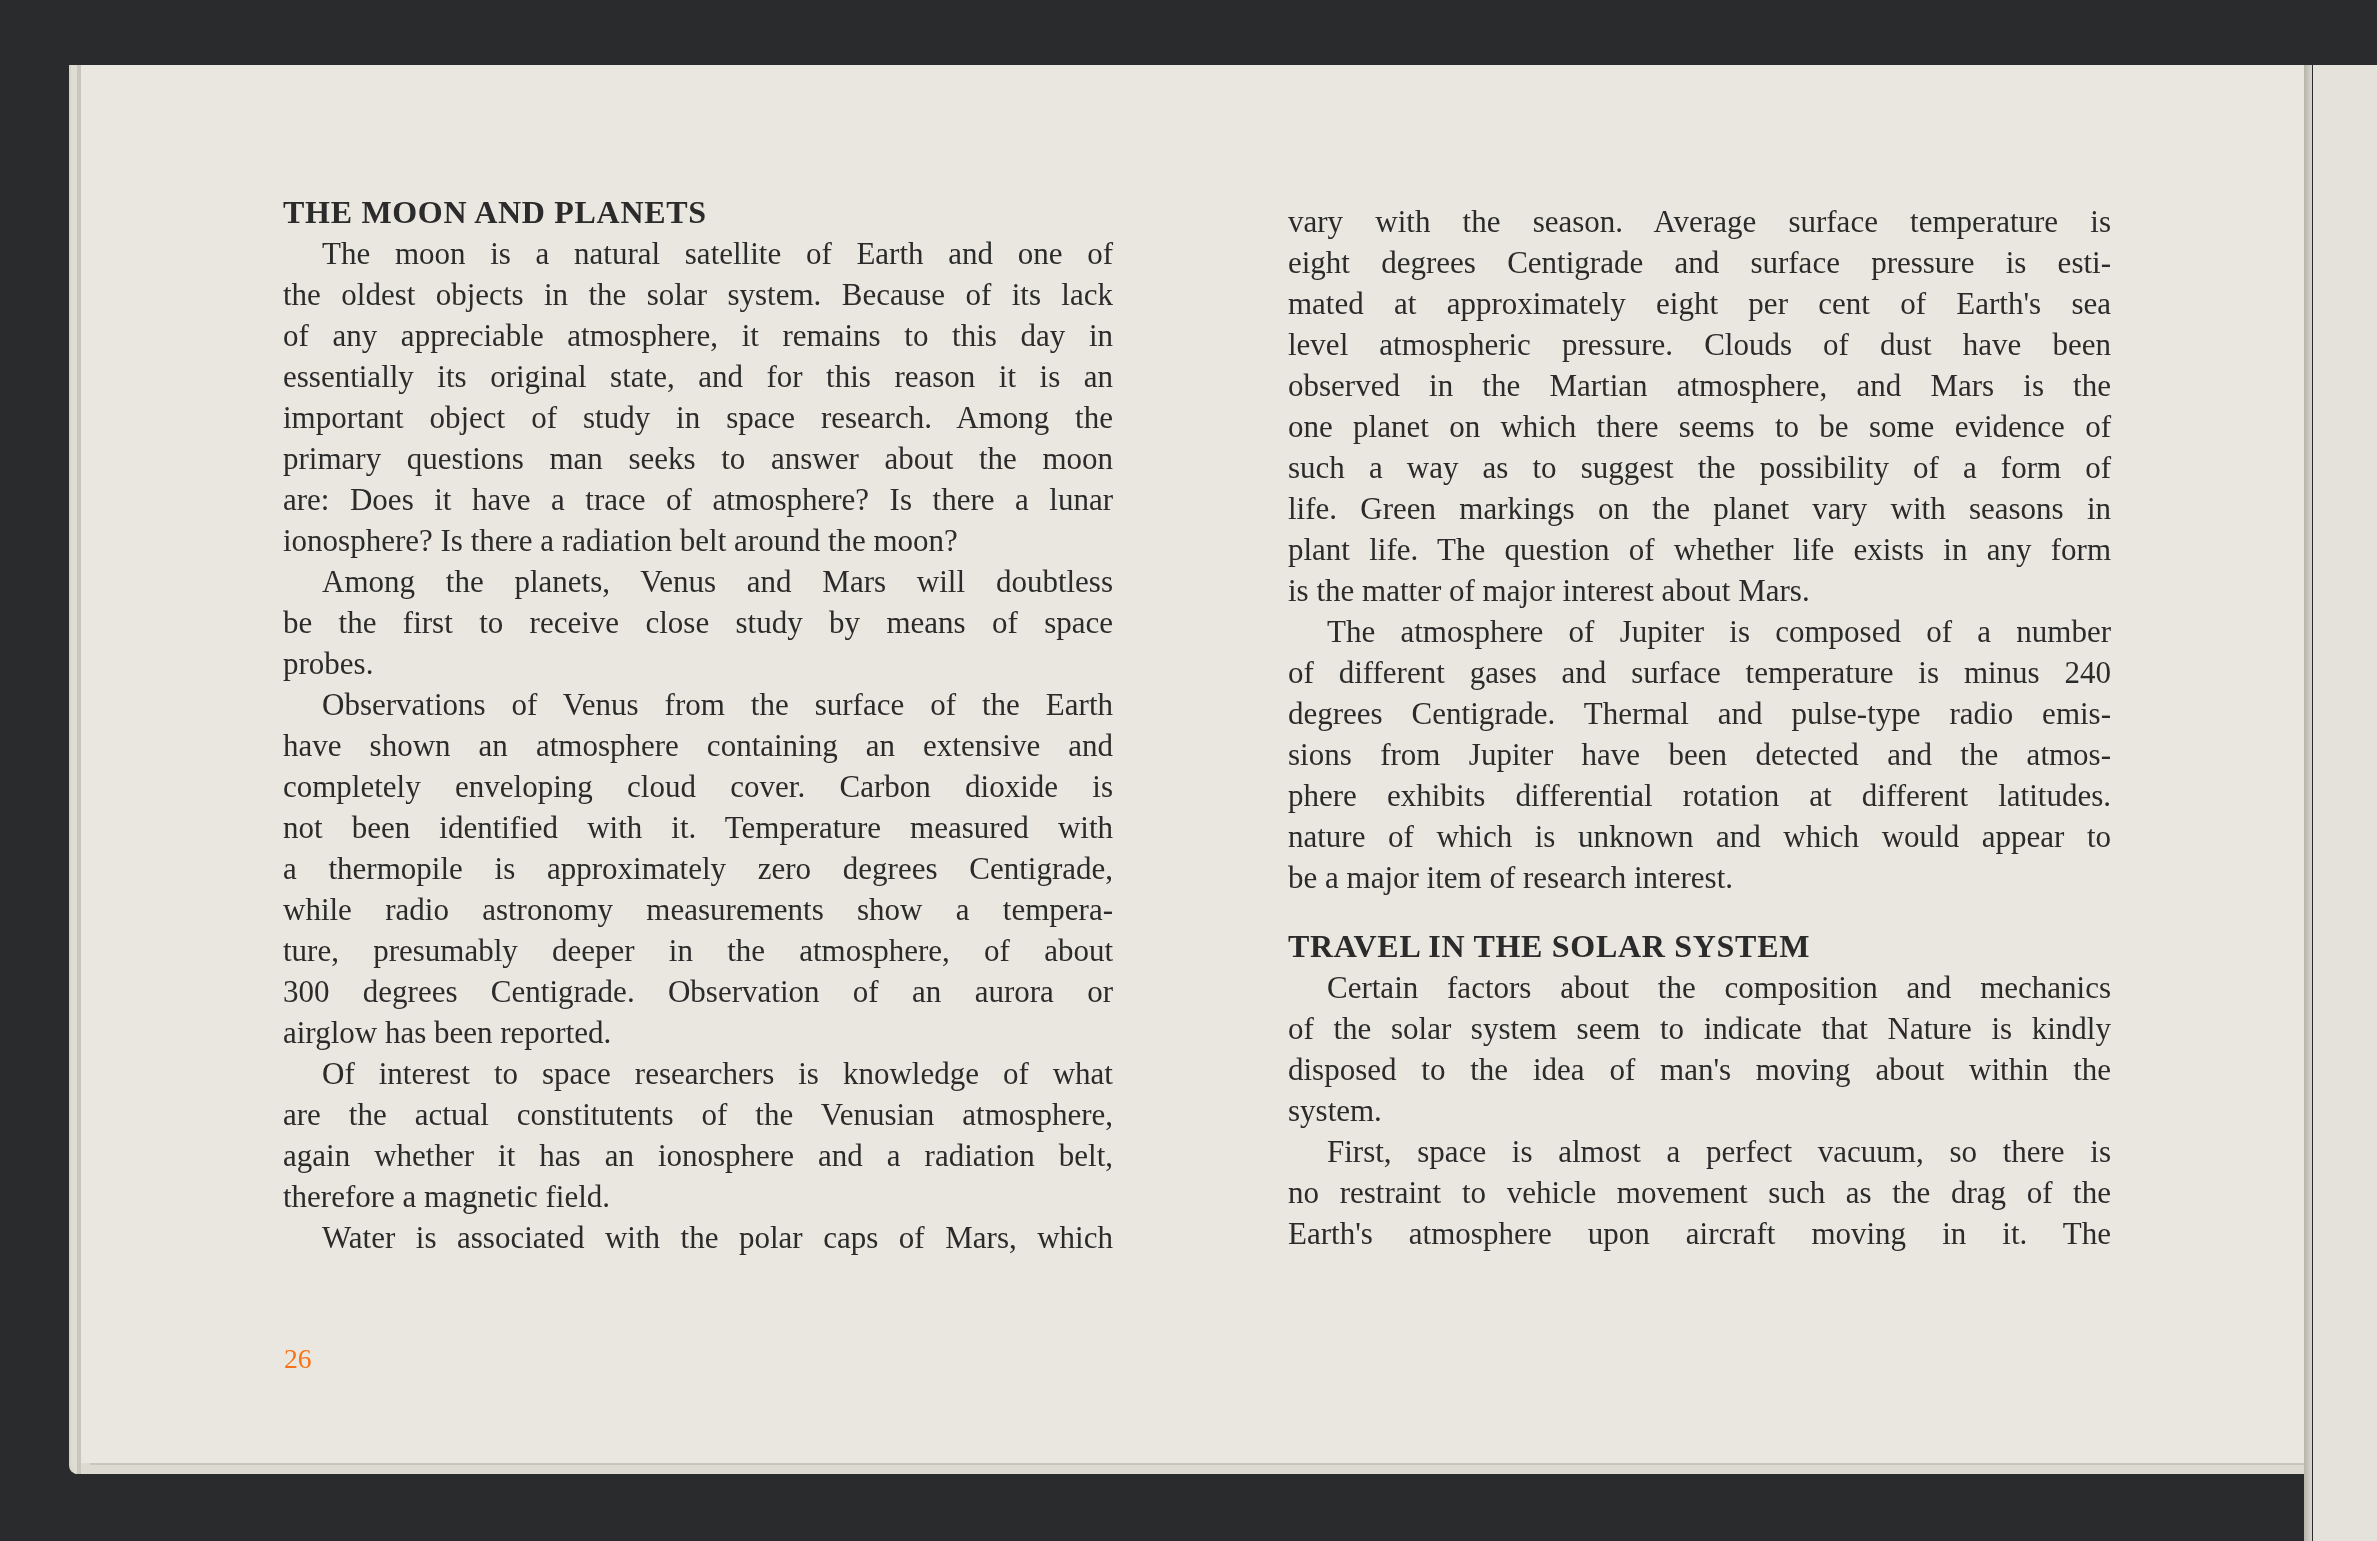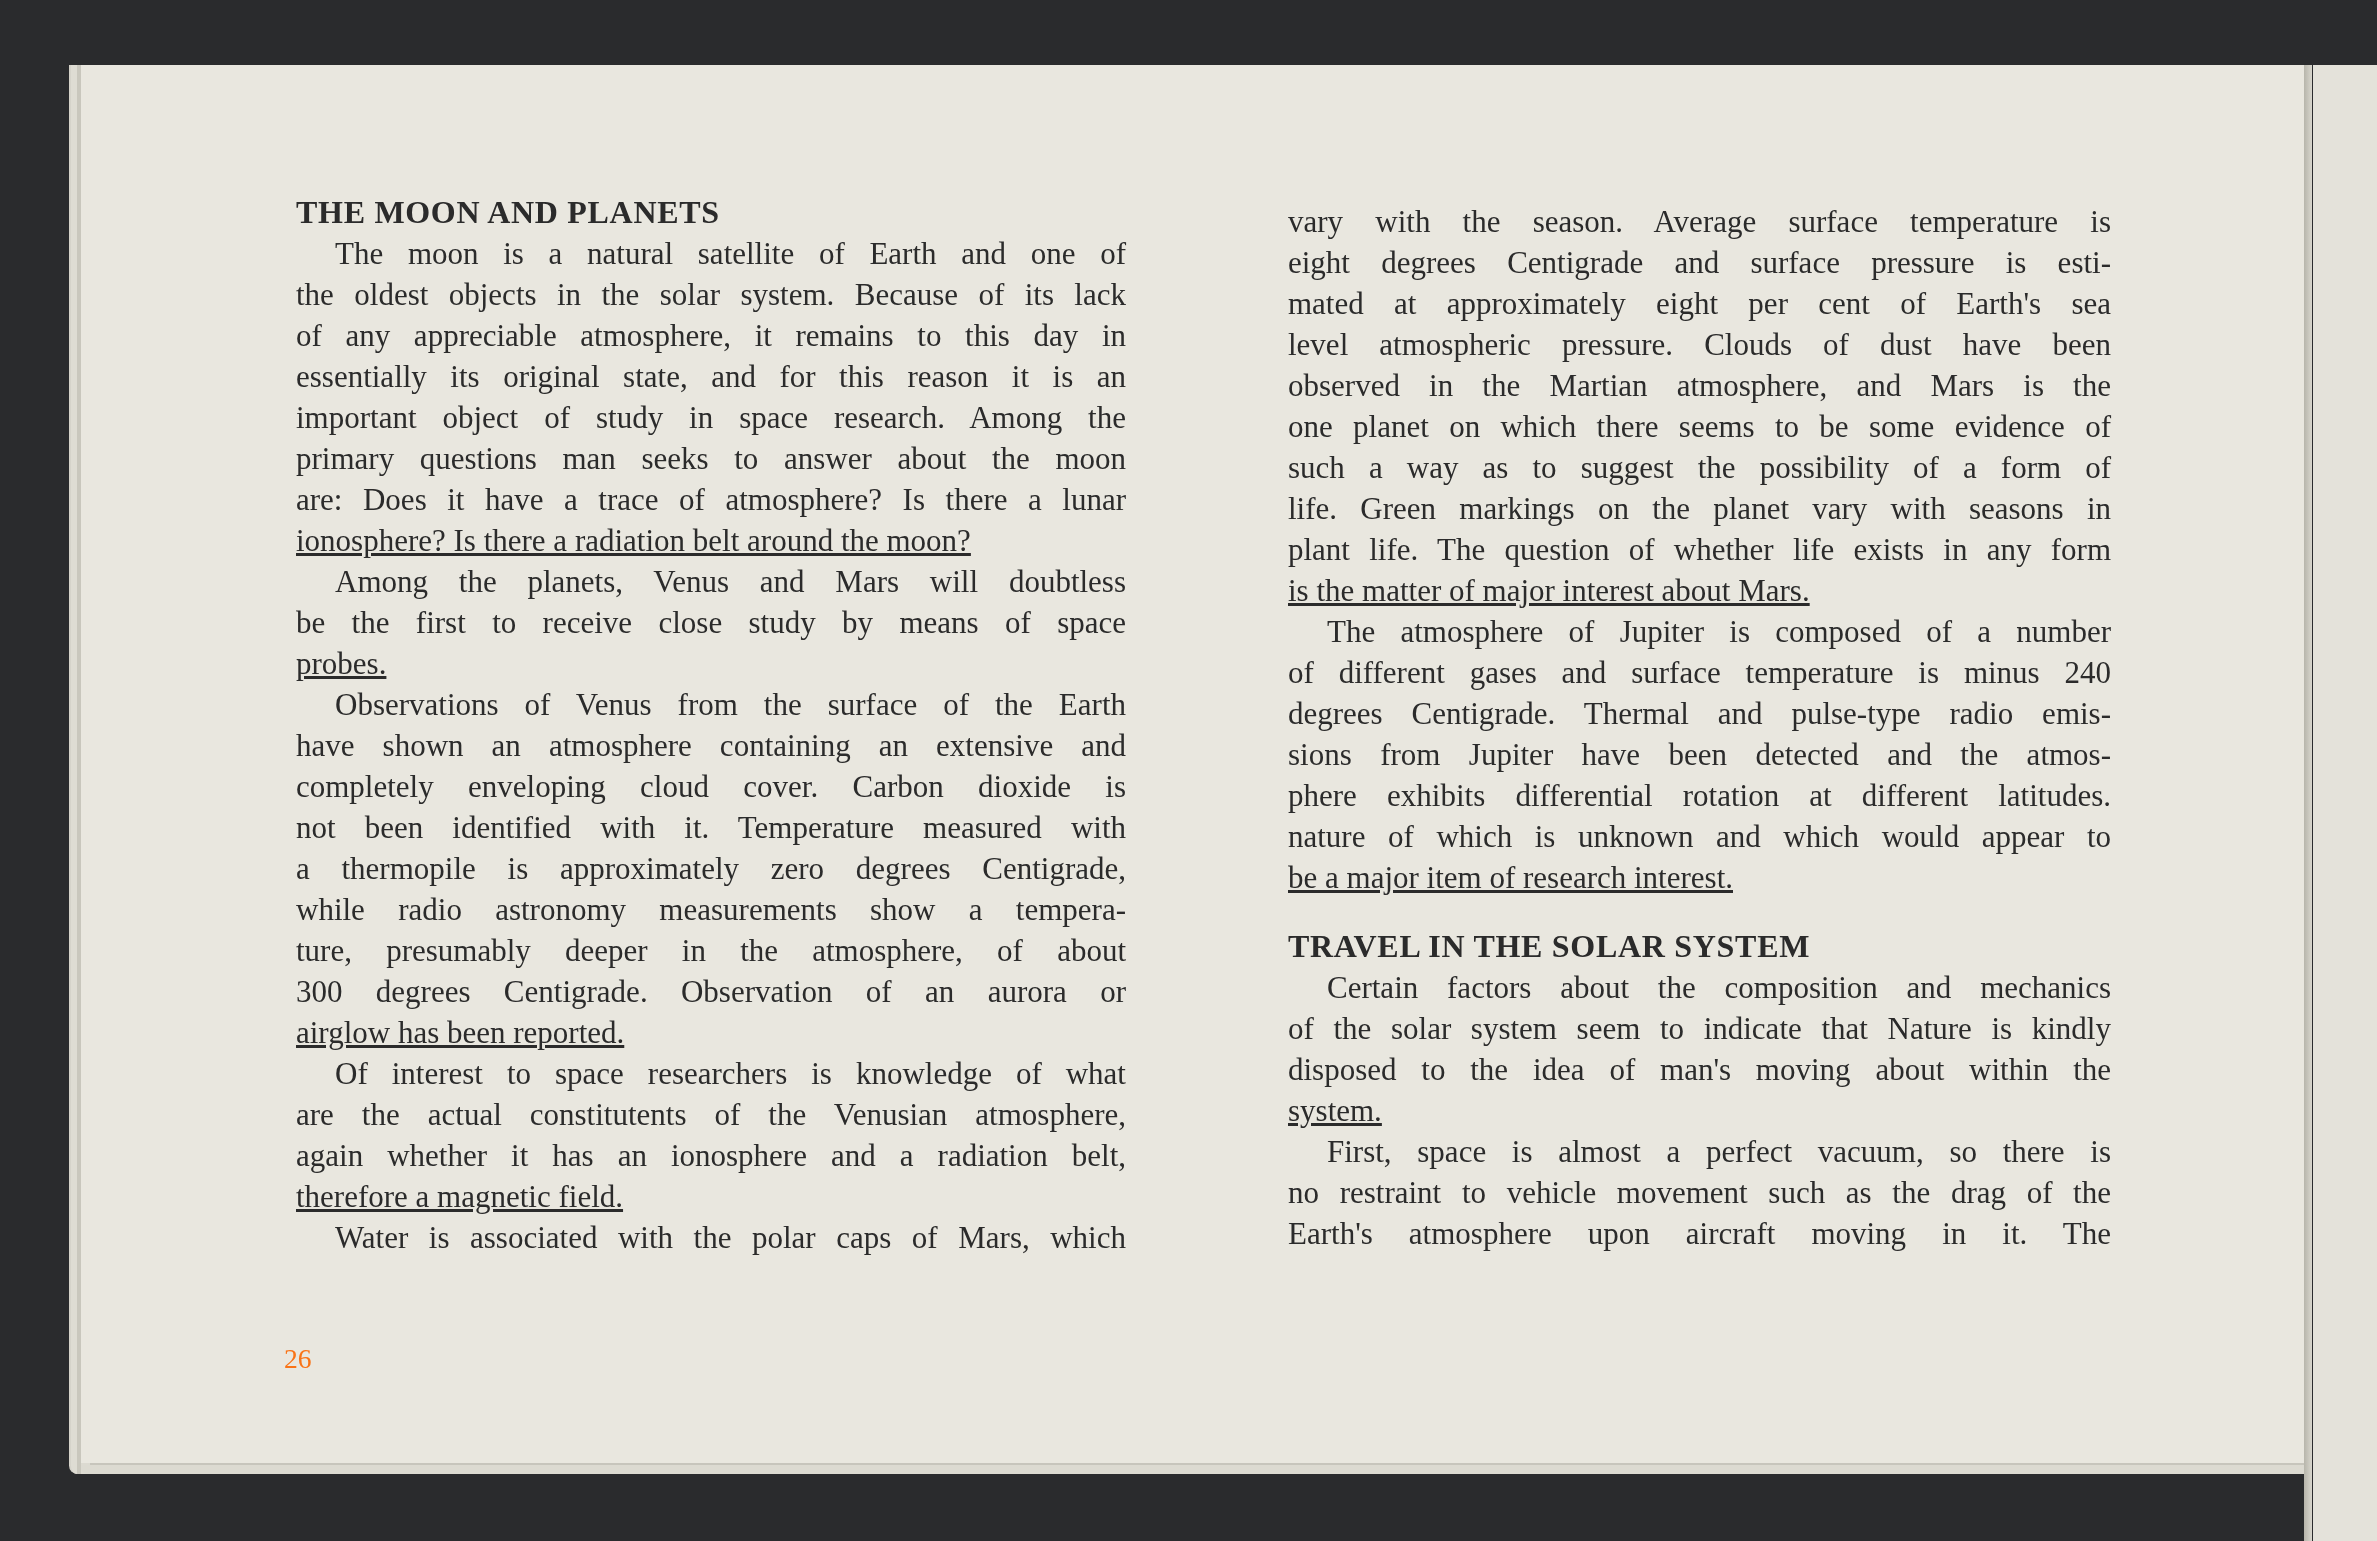--- a/index.html
+++ b/index.html
@@ -3,25 +3,25 @@
 <meta charset="utf-8">
 <style>
   html, body { margin:0; padding:0; }
   body { width:2377px; height:1541px; background:#2a2b2d; position:relative; overflow:hidden; font-family:"Liberation Serif", serif; }
   .page { position:absolute; left:69px; top:65px; width:2236px; height:1409px; background:#e9e7df; border-left:2.8px solid #d5d3ca; box-shadow: inset 9.6px 0 0 #dedcd3, inset 0 -11px 0 #dcdad1; border-bottom-left-radius:8.3px; }
   .edge { position:absolute; left:77px; top:65px; width:4.1px; height:1409px; background:#c9c7bd; }
   .bottom-edge { position:absolute; left:90px; top:1463px; width:2215px; height:2.1px; background:#c7c5bc; }
   .gutter { position:absolute; left:2304px; top:65px; width:8.3px; height:1476px; background:linear-gradient(90deg,#b7b5ab,#d8d6cd); }
   .right-page { position:absolute; left:2313px; top:65px; width:65px; height:1476px; background:#e4e2da; }
   .col { position:absolute; color:#2b2b2b; }
-  .col-left { left:296px; top:192px; width:830px; }
+  .col-left { left:283px; top:192px; width:830px; }
   .col-right { left:1288px; top:201px; width:823px; }
   .heading { font-weight:bold; font-size:32px; letter-spacing:0.7px; line-height:41px; margin:0; }
   .line { font-size:31px; line-height:41px; white-space:nowrap; text-align:justify; text-align-last:justify; display:block; }
-  .line.last { text-align-last:left;text-decoration:underline; }
+  .line.last { text-align-last:left; }
   .line.indent { padding-left:39px; }
   .spacer { height:27.6px; }
   .pagenum { position:absolute; left:284px; top:1343px; font-size:27.6px; color:#f97316; }
 </style>
 </head>
 <body>
 
 <div class="page"></div>
 <div class="edge"></div>
 <div class="bottom-edge"></div>

